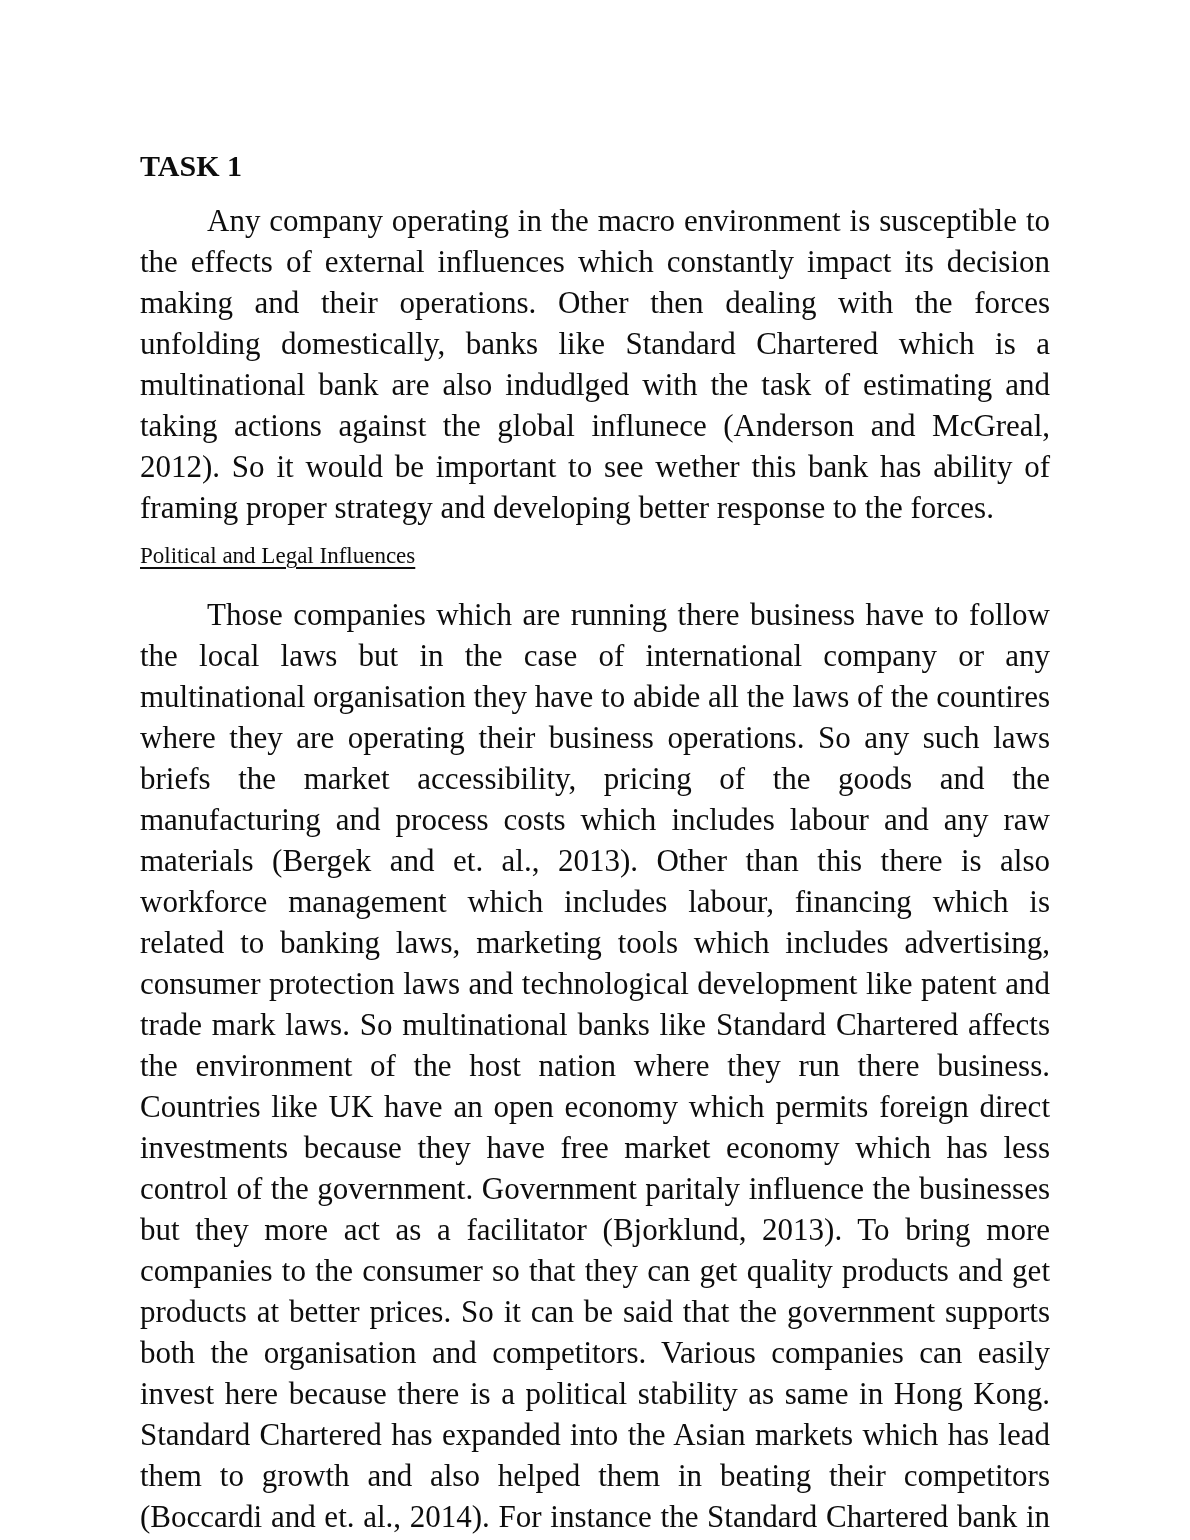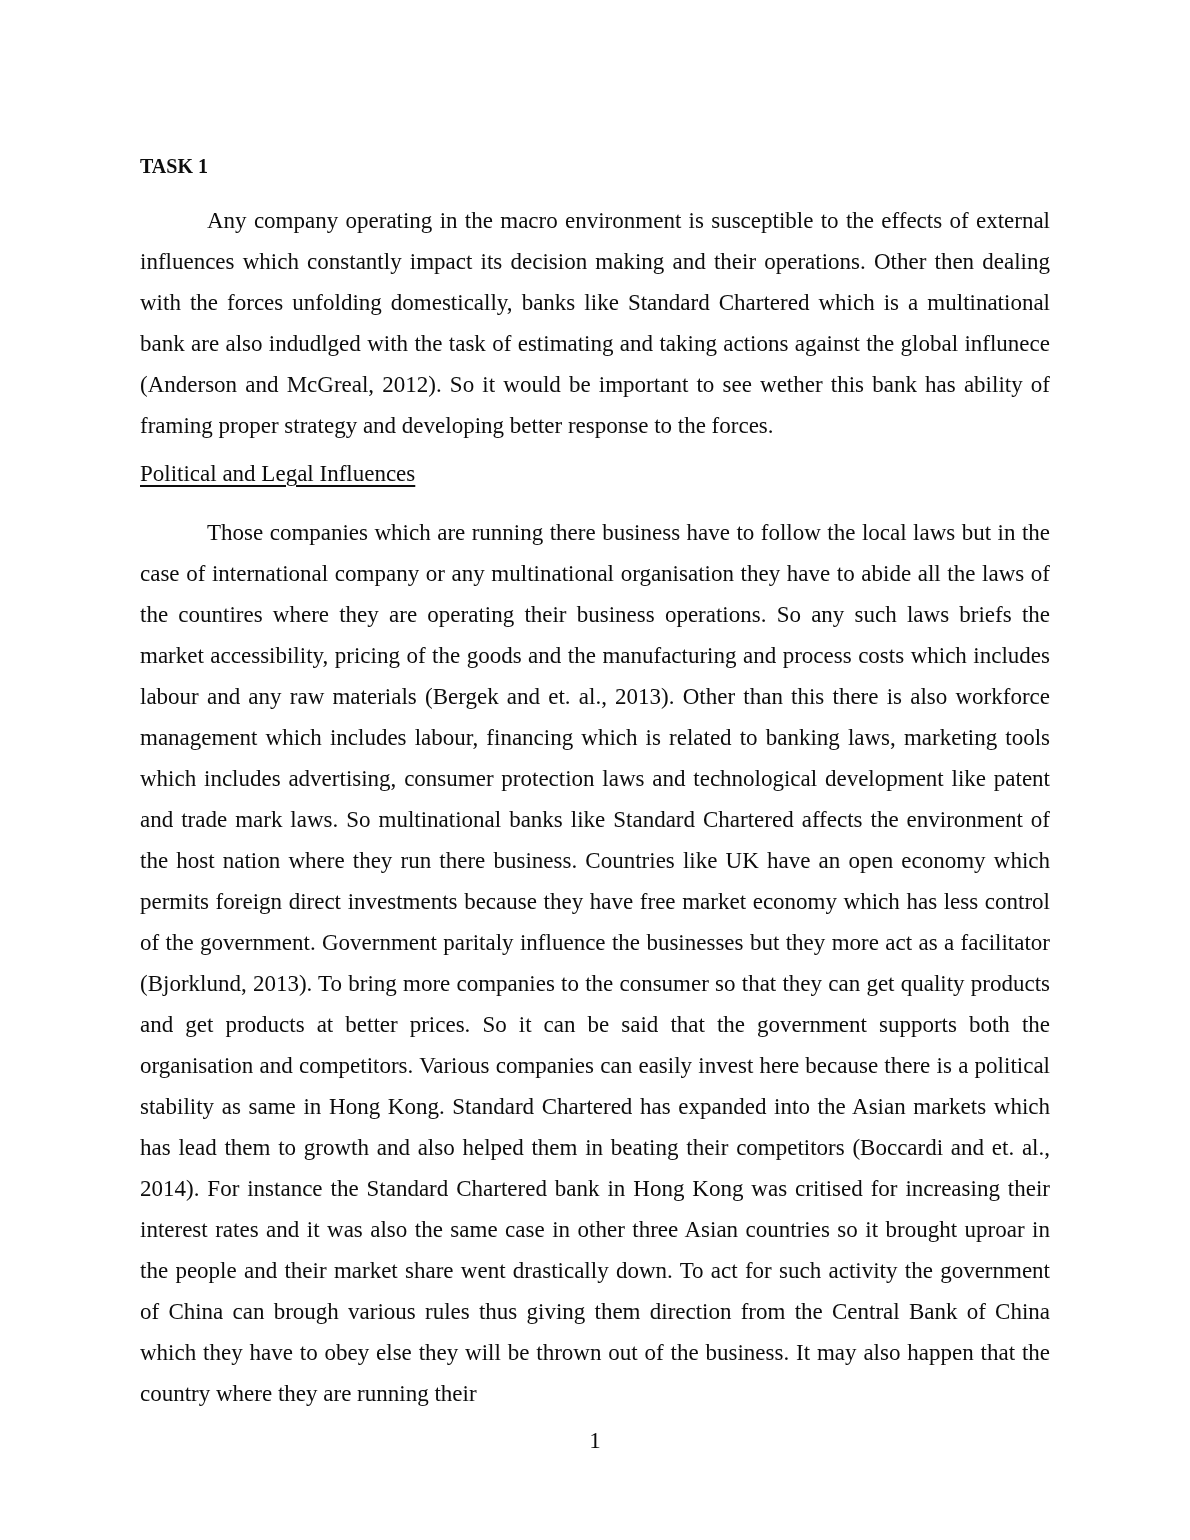--- a/index.html
+++ b/index.html
@@ -16,27 +16,27 @@
   }
   .page {
     box-sizing: border-box;
     width: 1190px;
     height: 1540px;
     background: #ffffff;
     padding: 150px 140px 0 140px;
     position: relative;
   }
   .doc-title {
-    font-size: 20px;
+    font-size: 30px;
     font-weight: 700;
     line-height: 32px;
     margin: 0 0 18px 0;
   }
   .body-para {
-    font-size: 23px;
+    font-size: 31px;
     line-height: 41px;
     text-align: justify;
     margin: 0;
   }
   .first-line-indent {
     text-indent: 67px;
   }
   .section-heading {
     font-size: 23px;
     font-weight: 400;

